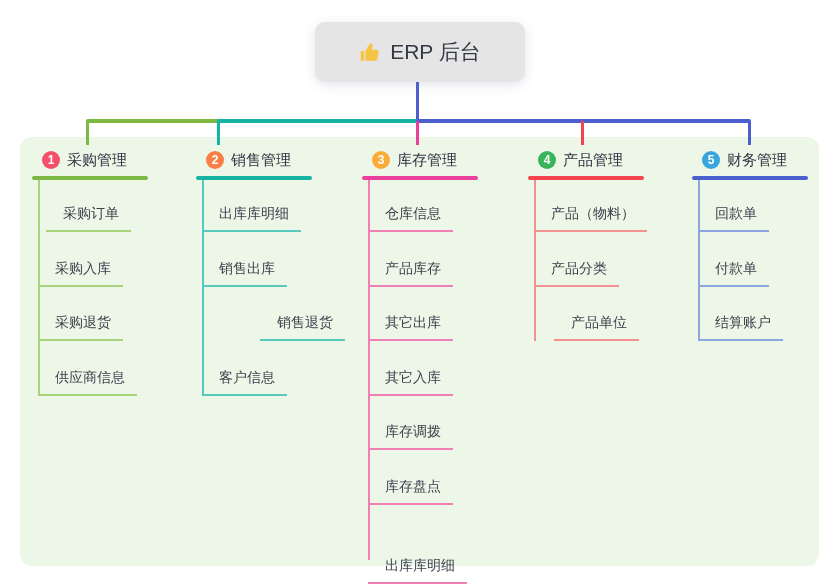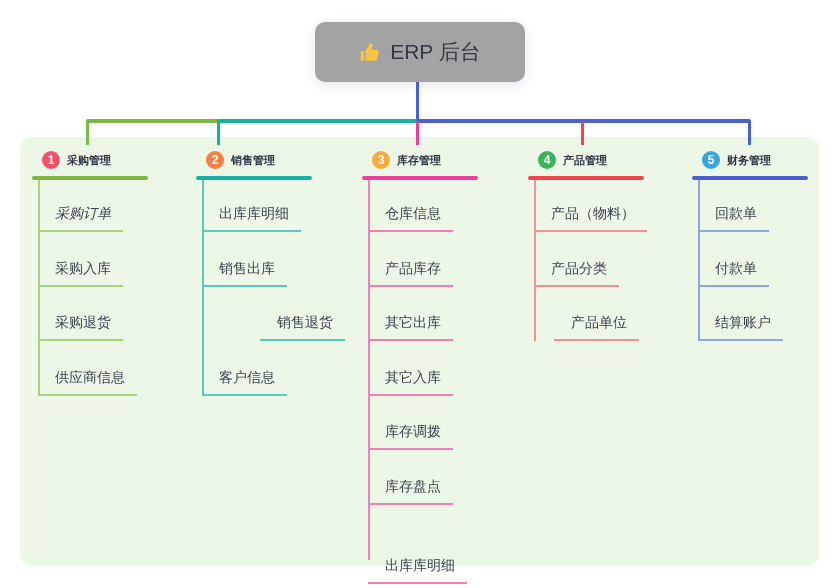--- a/index.html
+++ b/index.html
@@ -4,34 +4,34 @@
 <style>
   * { margin:0; padding:0; box-sizing:border-box; }
   html,body { width:839px; height:588px; background:#ffffff; overflow:hidden;
     font-family:"Liberation Sans","DejaVu Sans",sans-serif; }
   .stage { position:relative; width:839px; height:588px; background:#fff; }
 
   .panel { position:absolute; left:20px; top:137px; width:799px; height:429px;
     background:#ecf7e8; border-radius:12px; }
 
   .root-node { position:absolute; left:315px; top:22px; width:210px; height:60px;
-    background:#a3a3a3; border-radius:10px; box-shadow:0 3px 12px rgba(60,80,120,.14);
+    background:#e5e5e5; border-radius:10px; box-shadow:0 3px 12px rgba(60,80,120,.14);
     display:flex; align-items:center; justify-content:center; gap:9px;
     font-size:21px; color:#333a46; font-weight:500; cursor:pointer; }
   .root-node svg { display:block; }
 
   .line { position:absolute; }
   .v { width:3px; } .h { height:4px; border-radius:2px; }
 
   .branch-header { position:absolute; display:flex; align-items:center; gap:7px;
     height:24px; cursor:pointer; }
   .badge { width:18px; height:18px; border-radius:50%; color:#fff; font-size:12px;
     font-weight:bold; display:flex; align-items:center; justify-content:center;
     flex:0 0 18px; }
-  .branch-label { font-size:11px; font-weight:700; color:#2f3542; white-space:nowrap; }
+  .branch-label { font-size:15px; font-weight:400; color:#2f3542; white-space:nowrap; }
   .branch-underline { position:absolute; height:4px; width:116px; border-radius:3px; }
 
   .spine { position:absolute; width:2px; }
   .child { position:absolute; height:28px; display:flex; align-items:flex-end;
     padding:0 12px 7px 17px; border-bottom-width:2px; border-bottom-style:solid;
     white-space:nowrap; cursor:pointer; }
   .child-label { font-size:14px; color:#3c424d; }
 </style>
 </head>
 <body>
@@ -57,21 +57,21 @@
       <div class="line v" style="left: 581px; top: 121px; height: 24px; background: rgb(244, 67, 78);"></div>
       <div class="line v" style="left: 748px; top: 121px; height: 24px; background: rgb(75, 96, 206);"></div>
     </div>
   <div id="branches">
       <div class="branch-header" style="left: 42px; top: 148px;">
         <div class="badge" style="background: rgb(243, 80, 107);">1</div>
         <span class="branch-label">采购管理</span>
       </div>
       <div class="branch-underline" style="left: 32px; top: 176px; background: rgb(125, 184, 67);"></div>
       <div class="spine" style="left: 38px; top: 180px; height: 216px; background: rgb(166, 211, 124);"></div>
-      <div class="child" style="left: 38px; top: 204px; border-bottom-color: rgb(166, 211, 124); font-style: italic;">
+      <div class="child" style="left: 46px; top: 204px; border-bottom-color: rgb(166, 211, 124);">
         <span class="child-label">采购订单</span>
       </div>
       <div class="child" style="left: 38px; top: 259px; border-bottom-color: rgb(166, 211, 124); text-align: center;">
         <span class="child-label">采购入库</span>
       </div>
       <div class="child" style="left: 38px; top: 313px; border-bottom-color: rgb(166, 211, 124);">
         <span class="child-label">采购退货</span>
       </div>
       <div class="child" style="left: 38px; top: 368px; border-bottom-color: rgb(166, 211, 124);">
         <span class="child-label">供应商信息</span>

